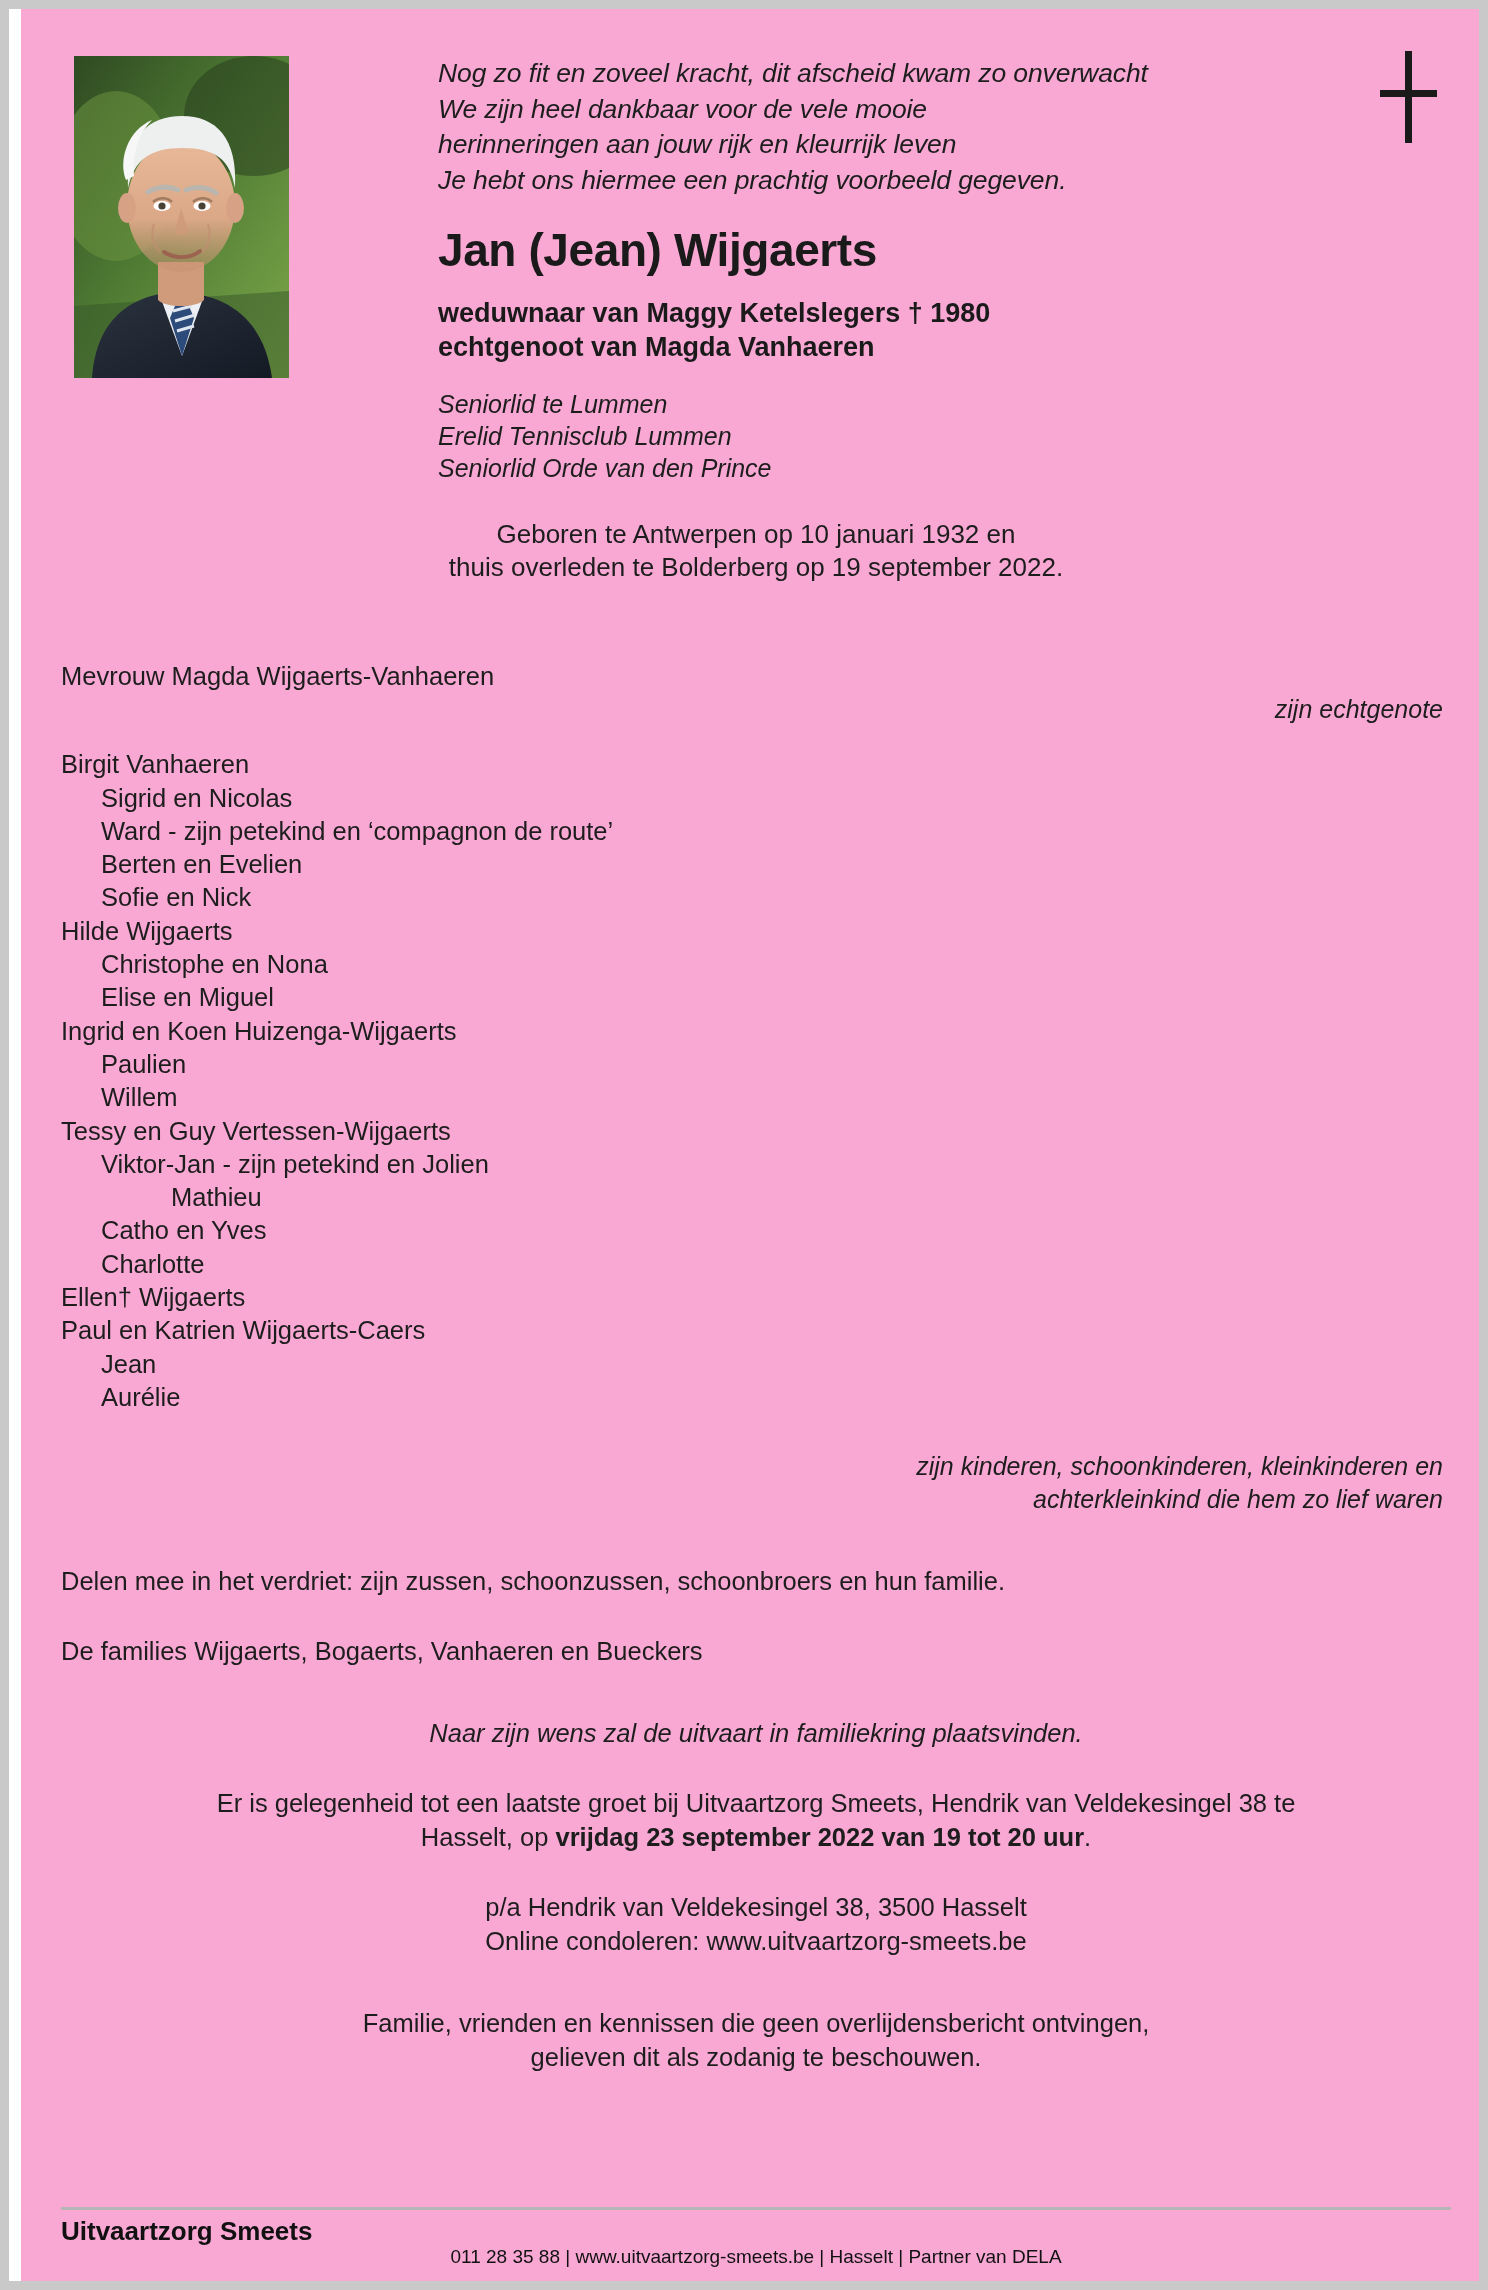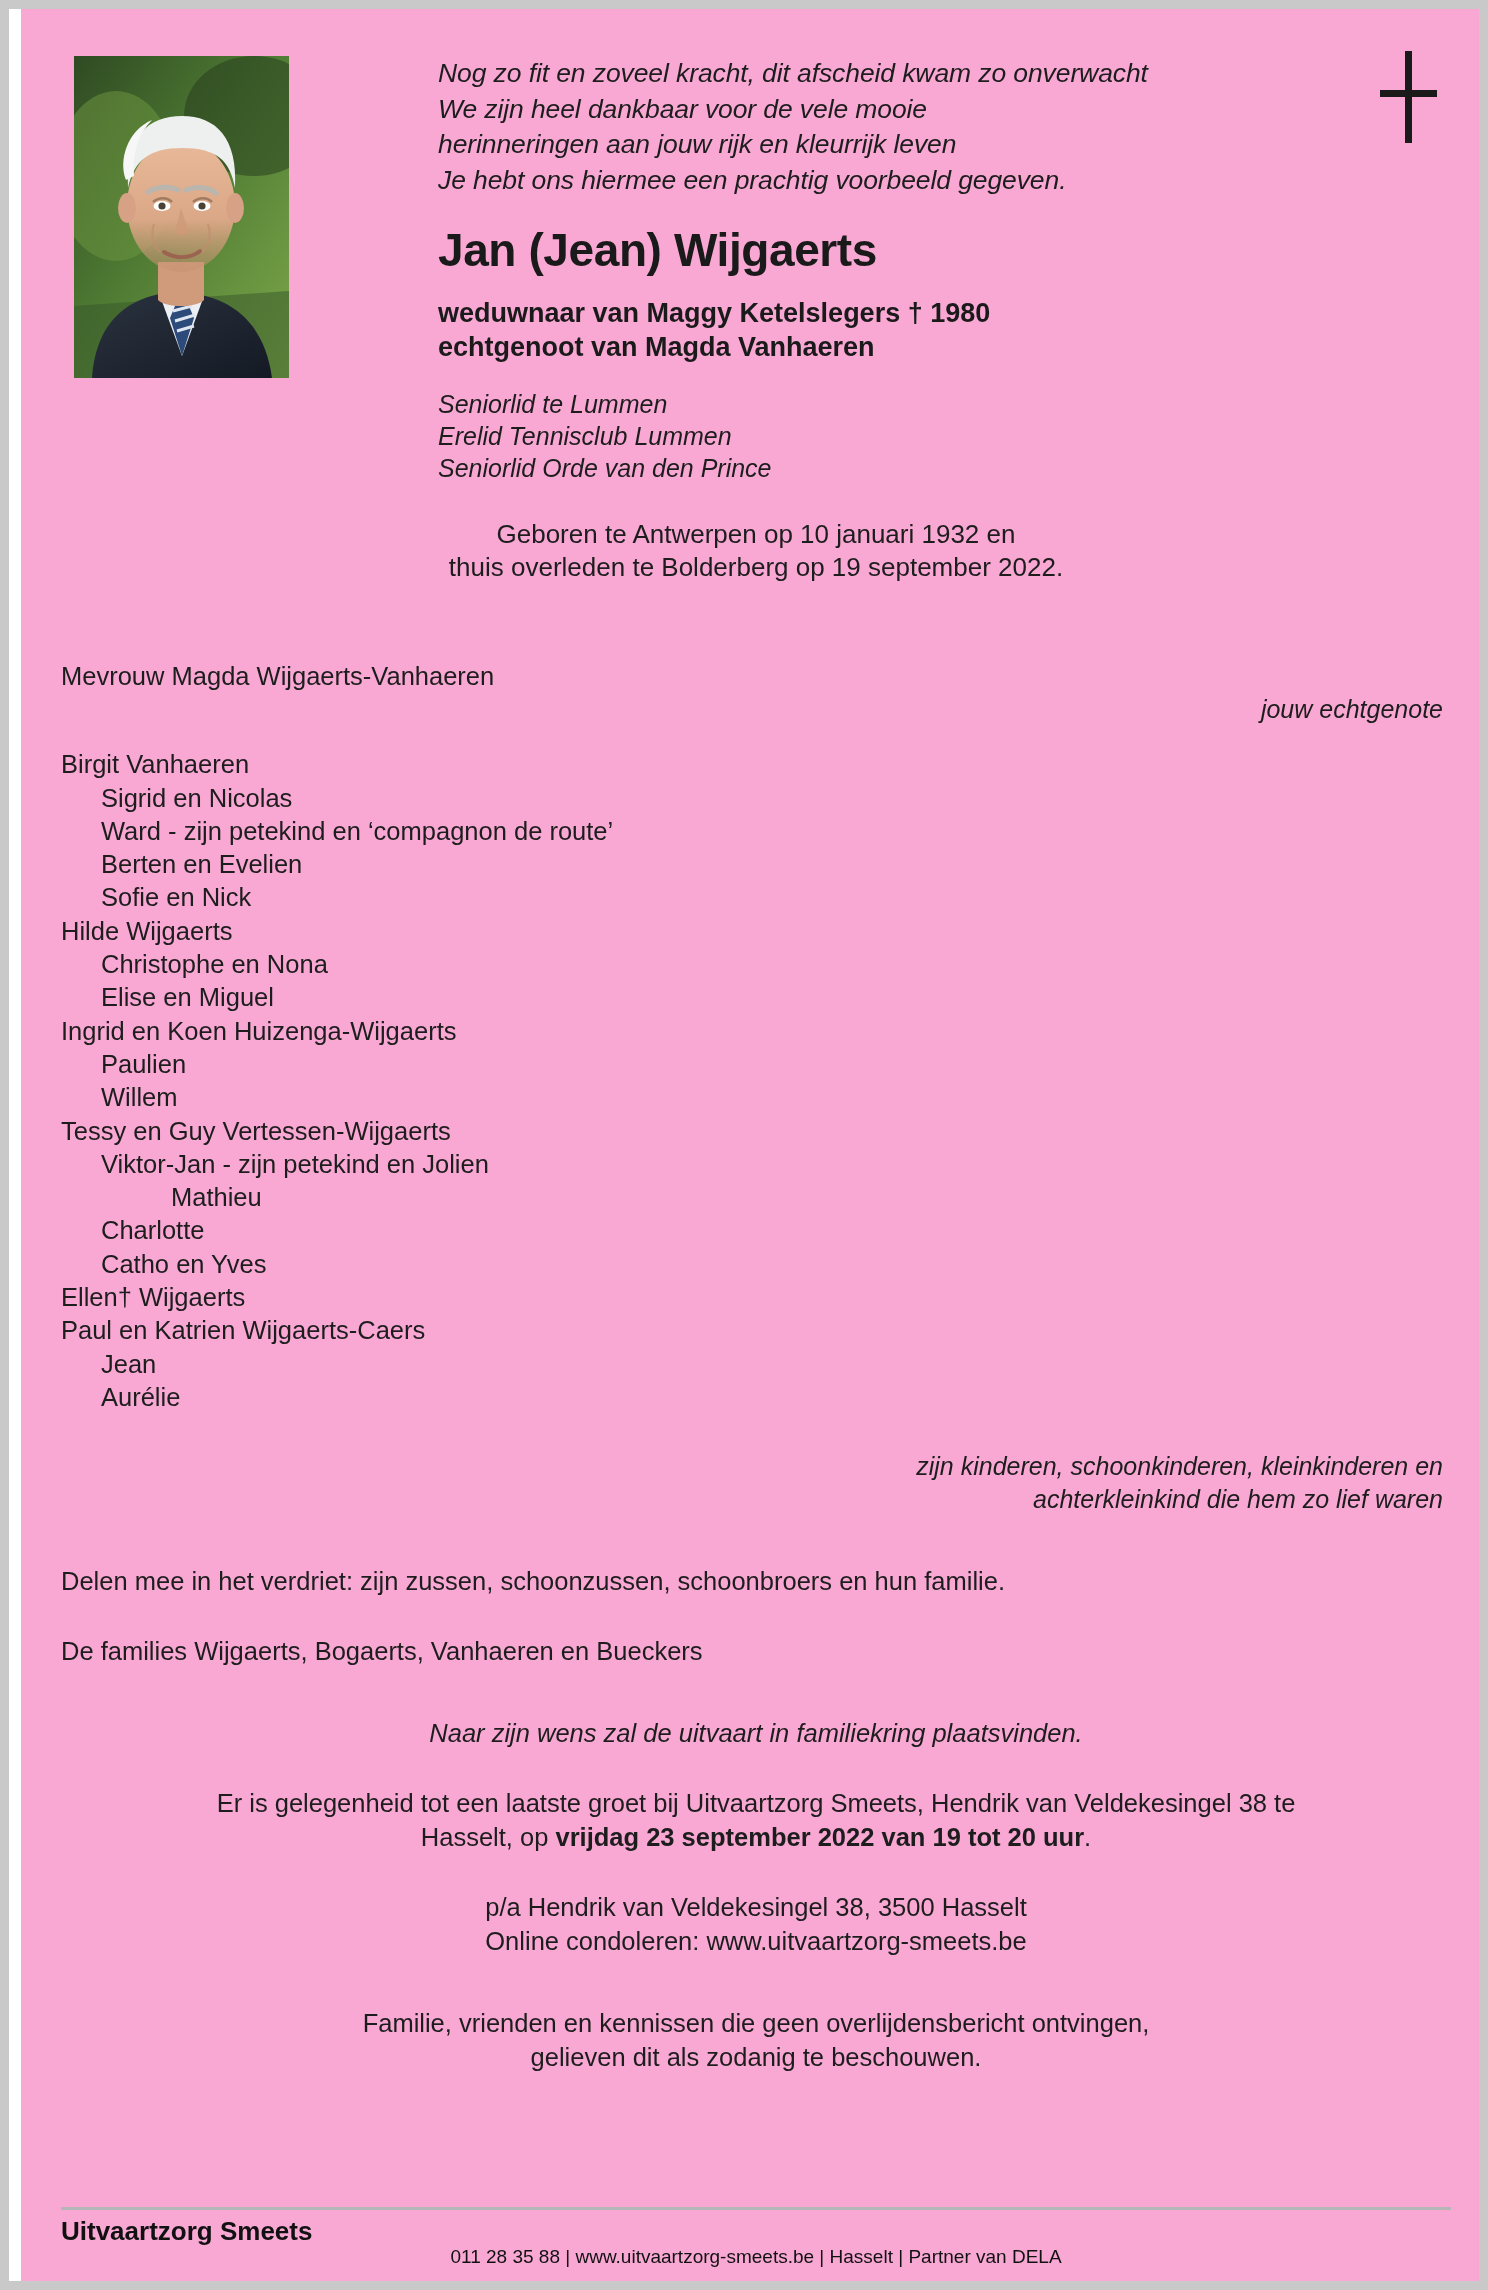--- a/index.html
+++ b/index.html
@@ -262,39 +262,39 @@
     </div>
   </div>
 
   <div class="body">
 
 
     <div class="gap-md"></div>
 
     <div class="line">Mevrouw Magda Wijgaerts-Vanhaeren</div>
 
-    <div class="right-note">jouw echtgenote</div>
+    <div class="right-note">zijn echtgenote</div>
 
     <div class="family">
       <div class="fam-row lvl0">Birgit Vanhaeren</div>
       <div class="fam-row lvl1">Sigrid en Nicolas</div>
       <div class="fam-row lvl1">Ward - zijn petekind en ‘compagnon de route’</div>
       <div class="fam-row lvl1">Berten en Evelien</div>
       <div class="fam-row lvl1">Sofie en Nick</div>
       <div class="fam-row lvl0">Hilde Wijgaerts</div>
       <div class="fam-row lvl1">Christophe en Nona</div>
       <div class="fam-row lvl1">Elise en Miguel</div>
       <div class="fam-row lvl0">Ingrid en Koen Huizenga-Wijgaerts</div>
       <div class="fam-row lvl1">Paulien</div>
       <div class="fam-row lvl1">Willem</div>
       <div class="fam-row lvl0">Tessy en Guy Vertessen-Wijgaerts</div>
       <div class="fam-row lvl1">Viktor-Jan - zijn petekind en Jolien</div>
       <div class="fam-row lvl2">Mathieu</div>
+      <div class="fam-row lvl1">Catho en Yves</div>
       <div class="fam-row lvl1">Charlotte</div>
-      <div class="fam-row lvl1">Catho en Yves</div>
       <div class="fam-row lvl0">Ellen† Wijgaerts</div>
       <div class="fam-row lvl0">Paul en Katrien Wijgaerts-Caers</div>
       <div class="fam-row lvl1">Jean</div>
       <div class="fam-row lvl1">Aurélie</div>
     </div>
 
     <div class="gap-md"></div>
 
     <div class="right-note">
       <div>zijn kinderen, schoonkinderen, kleinkinderen en</div>

